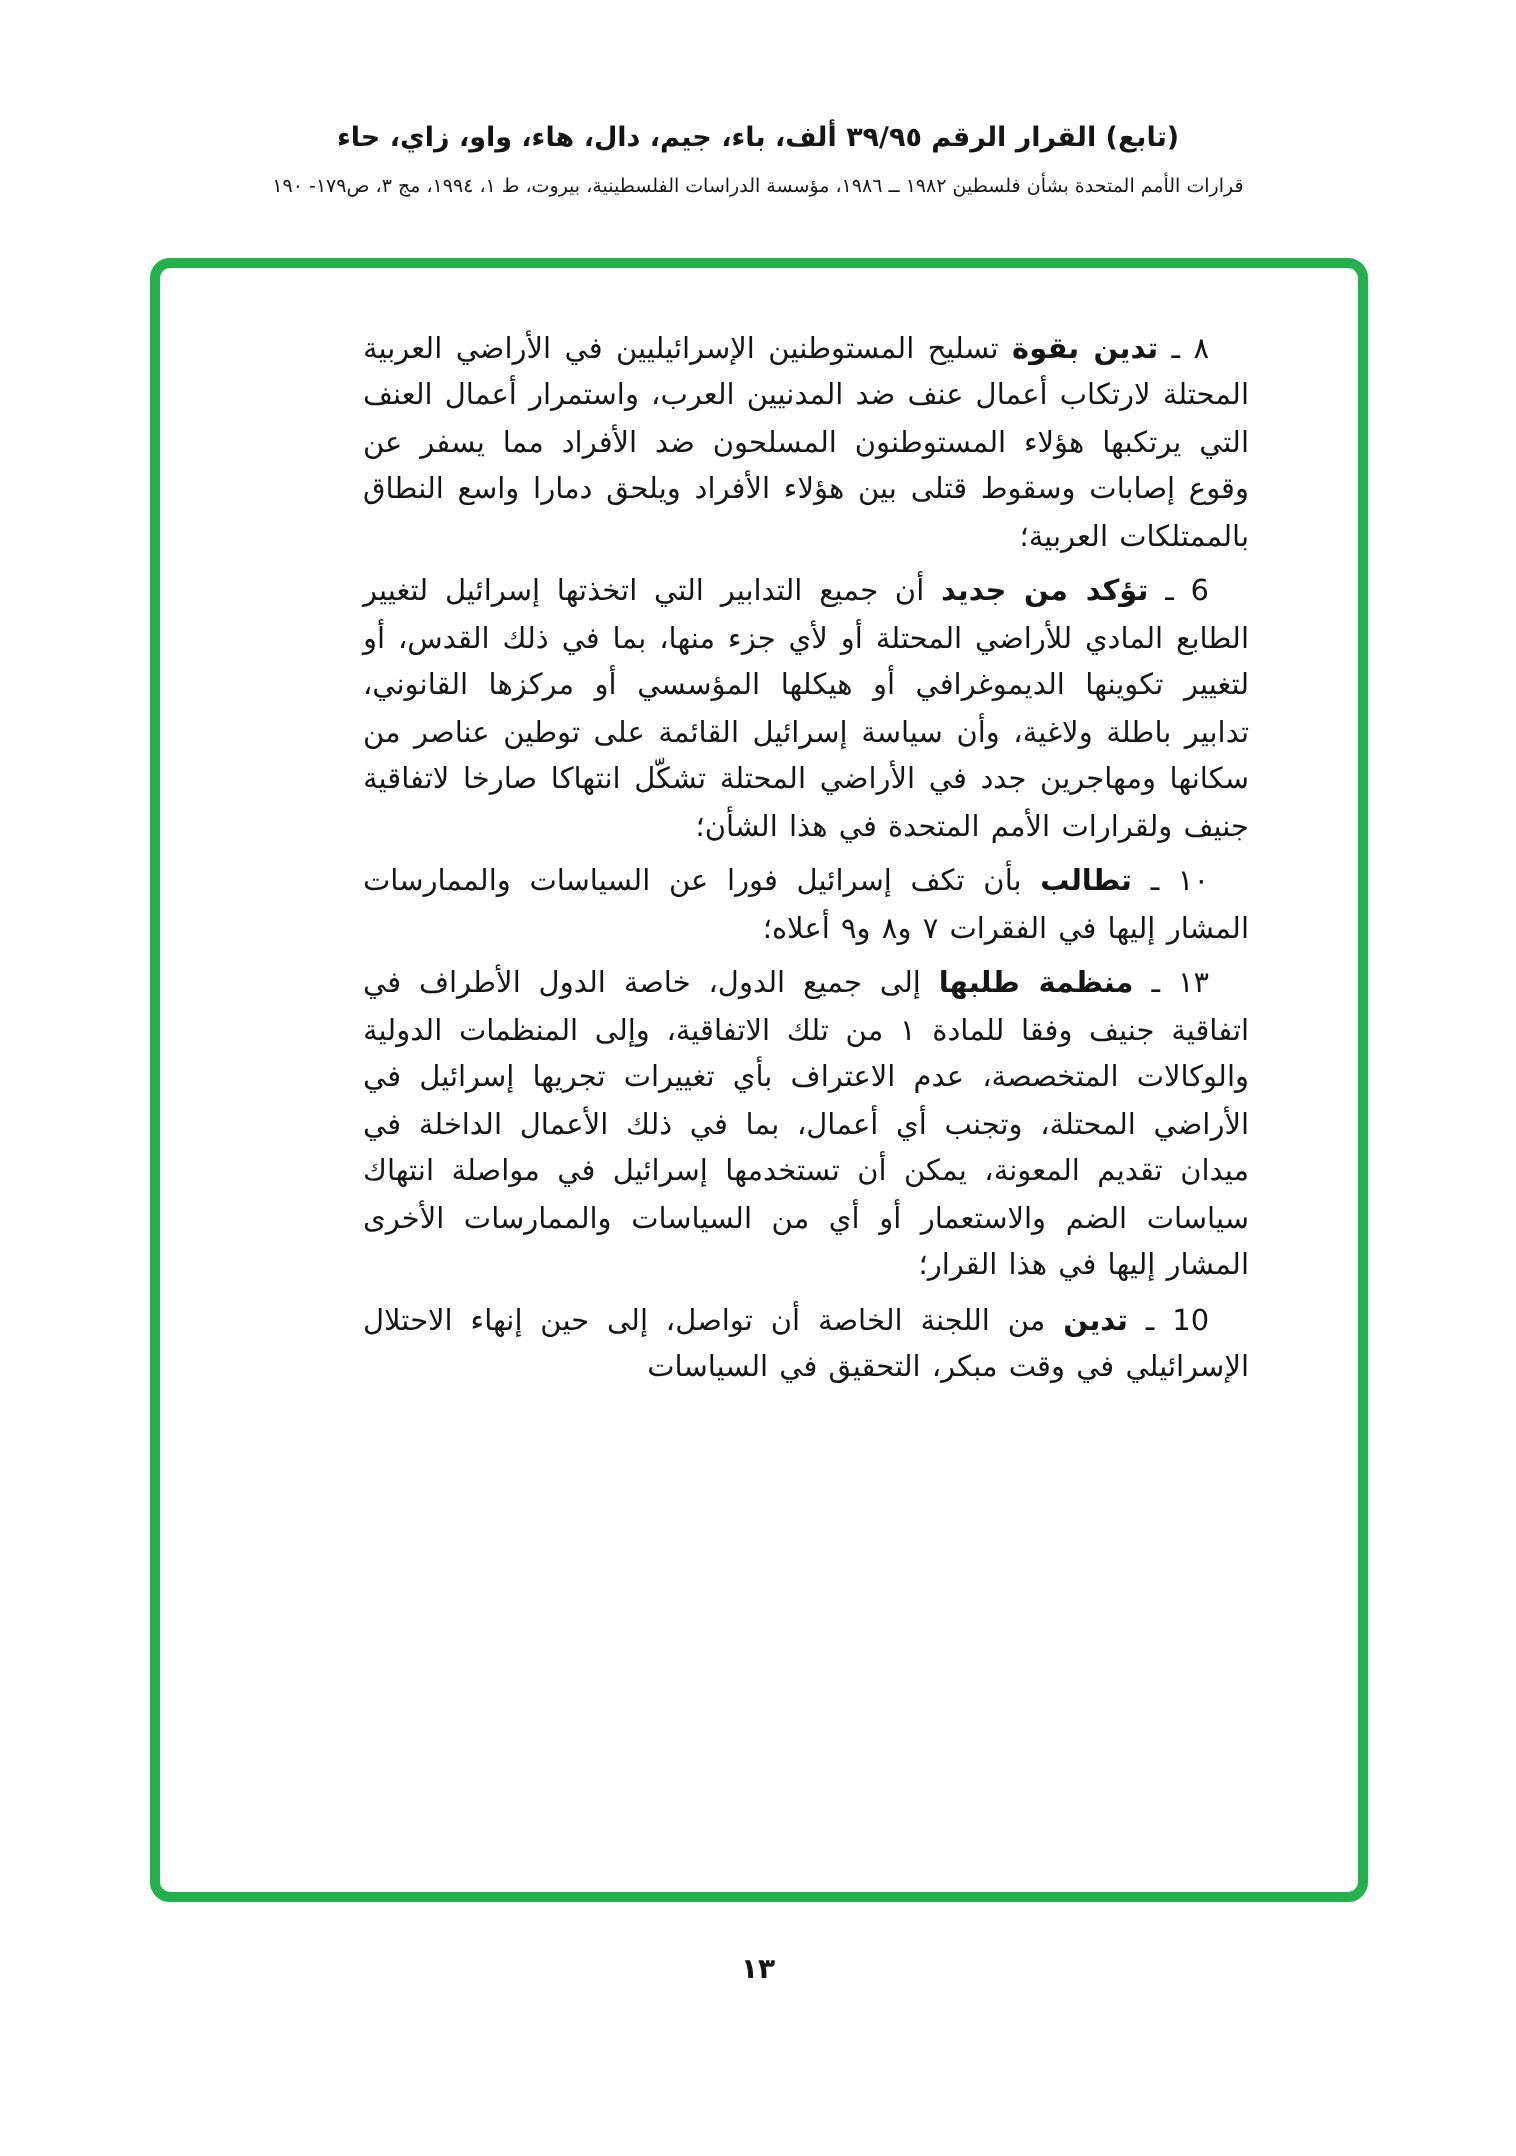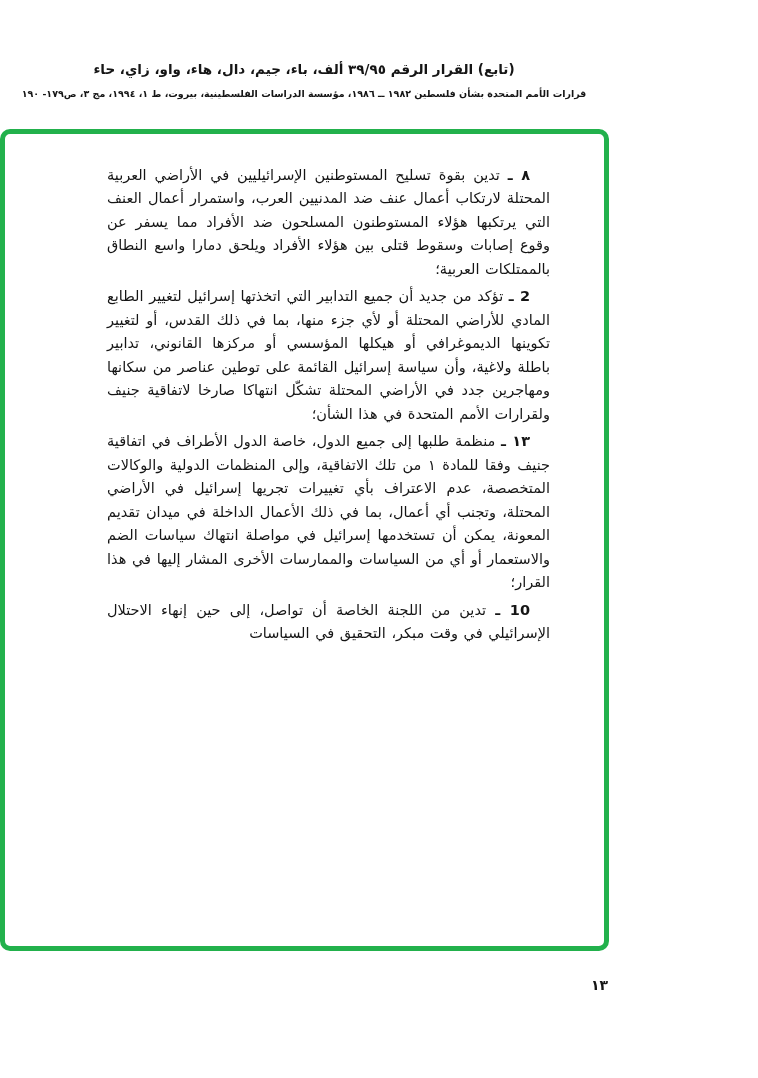--- a/index.html
+++ b/index.html
@@ -6,36 +6,36 @@
   html, body { background: #ffffff; }
   body {
     width: 758px;
     height: 1078px;
     overflow: hidden;
     position: relative;
     font-family: "DejaVu Sans", sans-serif;
     color: #151515;
   }
   .page {
-    width: 608px;
+    width: 758px;
     height: 1078px;
     padding-top: 60px;
   }
   .doc-header {
     direction: rtl;
     text-align: center;
   }
   .doc-header .title {
     font-size: 13.5px;
     font-weight: bold;
     line-height: 1.4;
   }
   .doc-header .citation {
     font-size: 9.5px;
-    font-weight: bold;
+    font-weight: normal;
     margin-top: 9px;
     letter-spacing: 0.2px;
   }
   .green-box {
     width: 609px;
     min-height: 822px;
     margin: 30px auto 0 auto;
     border: 5px solid var(--accent, #22b14c);
     border-radius: 10px;
     padding: 30px 54px 40px 102px;
@@ -43,23 +43,24 @@
   }
   .body-text p {
     font-size: 14.5px;
     line-height: 23.5px;
     text-align: justify;
     text-align-last: right;
     text-indent: 20px;
     margin-bottom: 4px;
     word-spacing: 1px;
   }
-  .para-num { font-weight: bold; }
-  .para-lead { font-weight: normal; }
+  .para-num { font-weight: normal; }
+  .para-lead { font-weight: bold; }
   .page-number {
+    text-align: center;
     margin-top: 26px;
     font-size: 14px;
     font-weight: bold;
     direction: rtl;
   }
 </style>
 </head>
 <body>
 
 <div class="page">
@@ -72,25 +73,30 @@
   <div class="green-box">
     <div class="body-text">
 
       <p>
         <span class="para-num">٨ ـ</span>
         <span class="para-lead">تدين بقوة</span>
         <span class="para-body">تسليح المستوطنين الإسرائيليين في الأراضي العربية المحتلة لارتكاب أعمال عنف ضد المدنيين العرب، واستمرار أعمال العنف التي يرتكبها هؤلاء المستوطنون المسلحون ضد الأفراد مما يسفر عن وقوع إصابات وسقوط قتلى بين هؤلاء الأفراد ويلحق دمارا واسع النطاق بالممتلكات العربية؛</span>
       </p>
 
       <p>
-        <span class="para-num">2 ـ</span>
+        <span class="para-num">6 ـ</span>
         <span class="para-lead">تؤكد من جديد</span>
         <span class="para-body">أن جميع التدابير التي اتخذتها إسرائيل لتغيير الطابع المادي للأراضي المحتلة أو لأي جزء منها، بما في ذلك القدس، أو لتغيير تكوينها الديموغرافي أو هيكلها المؤسسي أو مركزها القانوني، تدابير باطلة ولاغية، وأن سياسة إسرائيل القائمة على توطين عناصر من سكانها ومهاجرين جدد في الأراضي المحتلة تشكّل انتهاكا صارخا لاتفاقية جنيف ولقرارات الأمم المتحدة في هذا الشأن؛</span>
       </p>
 
+      <p>
+        <span class="para-num">١٠ ـ</span>
+        <span class="para-lead">تطالب</span>
+        <span class="para-body">بأن تكف إسرائيل فورا عن السياسات والممارسات المشار إليها في الفقرات ٧ و٨ و٩ أعلاه؛</span>
+      </p>
 
 
 
       <p>
         <span class="para-num">١٣ ـ</span>
         <span class="para-lead">منظمة طلبها</span>
         <span class="para-body">إلى جميع الدول، خاصة الدول الأطراف في اتفاقية جنيف وفقا للمادة ١ من تلك الاتفاقية، وإلى المنظمات الدولية والوكالات المتخصصة، عدم الاعتراف بأي تغييرات تجريها إسرائيل في الأراضي المحتلة، وتجنب أي أعمال، بما في ذلك الأعمال الداخلة في ميدان تقديم المعونة، يمكن أن تستخدمها إسرائيل في مواصلة انتهاك سياسات الضم والاستعمار أو أي من السياسات والممارسات الأخرى المشار إليها في هذا القرار؛</span>
       </p>
 
       <p>

